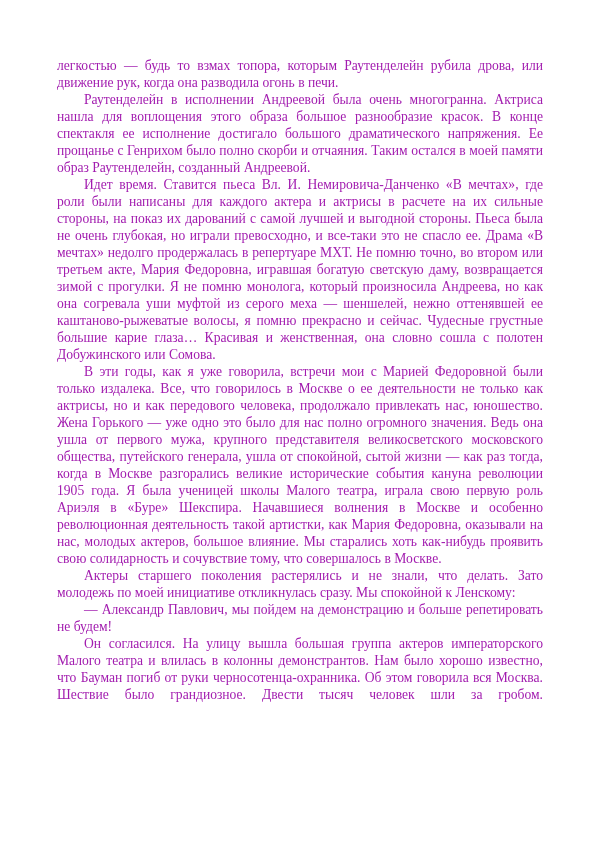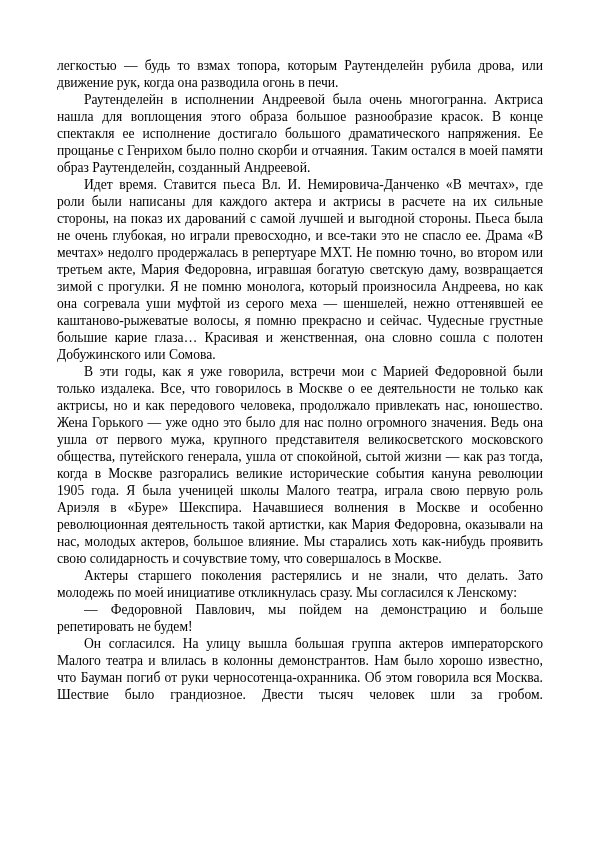--- a/index.html
+++ b/index.html
@@ -14,21 +14,21 @@
       position: relative;
     }
     .page {
       position: absolute;
       left: 57px;
       top: 57px;
       width: 486px;
       font-family: "Liberation Serif", serif;
       font-size: 13.6px;
       line-height: 17px;
-      color: #000000;
+      color: #a21caf;
     }
     .para {
       margin: 0;
       text-align: justify;
       text-indent: 27px;
       hyphens: none;
     }
     .para.no-indent {
       text-indent: 0;
     }
@@ -37,16 +37,16 @@
     }
   </style>
 </head>
 <body>
 
 <div class="page">
   <p class="para no-indent">легкостью — будь то взмах топора, которым Раутенделейн рубила дрова, или движение рук, когда она разводила огонь в печи.</p>
   <p class="para">Раутенделейн в исполнении Андреевой была очень многогранна. Актриса нашла для воплощения этого образа большое разнообразие красок. В конце спектакля ее исполнение достигало большого драматического напряжения. Ее прощанье с Генрихом было полно скорби и отчаяния. Таким остался в моей памяти образ Раутенделейн, созданный Андреевой.</p>
   <p class="para">Идет время. Ставится пьеса Вл. И. Немировича-Данченко «В мечтах», где роли были написаны для каждого актера и актрисы в расчете на их сильные стороны, на показ их дарований с самой лучшей и выгодной стороны. Пьеса была не очень глубокая, но играли превосходно, и все-таки это не спасло ее. Драма «В мечтах» недолго продержалась в репертуаре МХТ. Не помню точно, во втором или третьем акте, Мария Федоровна, игравшая богатую светскую даму, возвращается зимой с прогулки. Я не помню монолога, который произносила Андреева, но как она согревала уши муфтой из серого меха — шеншелей, нежно оттенявшей ее каштаново-рыжеватые волосы, я помню прекрасно и сейчас. Чудесные грустные большие карие глаза… Красивая и женственная, она словно сошла с полотен Добужинского или Сомова.</p>
   <p class="para">В эти годы, как я уже говорила, встречи мои с Марией Федоровной были только издалека. Все, что говорилось в Москве о ее деятельности не только как актрисы, но и как передового человека, продолжало привлекать нас, юношество. Жена Горького — уже одно это было для нас полно огромного значения. Ведь она ушла от первого мужа, крупного представителя великосветского московского общества, путейского генерала, ушла от спокойной, сытой жизни — как раз тогда, когда в Москве разгорались великие исторические события кануна революции 1905 года. Я была ученицей школы Малого театра, играла свою первую роль Ариэля в «Буре» Шекспира. Начавшиеся волнения в Москве и особенно революционная деятельность такой артистки, как Мария Федоровна, оказывали на нас, молодых актеров, большое влияние. Мы старались хоть как-нибудь проявить свою солидарность и сочувствие тому, что совершалось в Москве.</p>
-  <p class="para">Актеры старшего поколения растерялись и не знали, что делать. Зато молодежь по моей инициативе откликнулась сразу. Мы согласился к Ленскому:</p>
-  <p class="para">— Федоровной Павлович, мы пойдем на демонстрацию и больше репетировать не будем!</p>
+  <p class="para">Актеры старшего поколения растерялись и не знали, что делать. Зато молодежь по моей инициативе откликнулась сразу. Мы спокойной к Ленскому:</p>
+  <p class="para">— Александр Павлович, мы пойдем на демонстрацию и больше репетировать не будем!</p>
   <p class="para last-justified">Он согласился. На улицу вышла большая группа актеров императорского Малого театра и влилась в колонны демонстрантов. Нам было хорошо известно, что Бауман погиб от руки черносотенца-охранника. Об этом говорила вся Москва. Шествие было грандиозное. Двести тысяч человек шли за гробом.</p>
 </div>
 
 </body></html>

